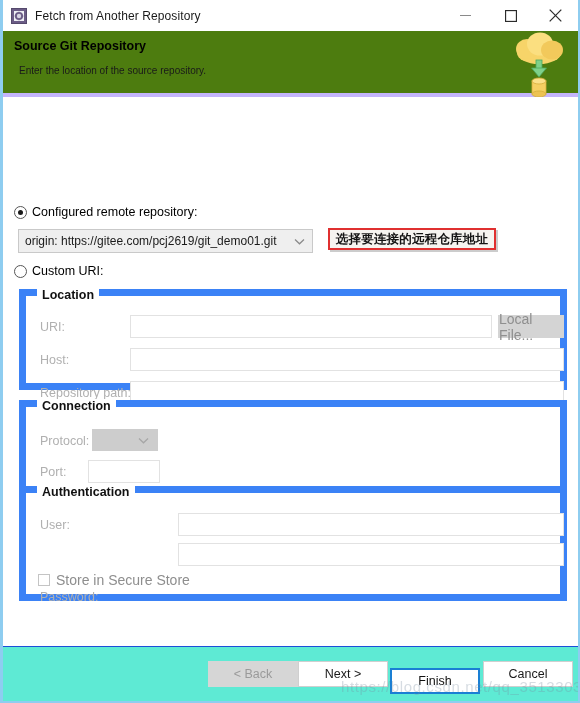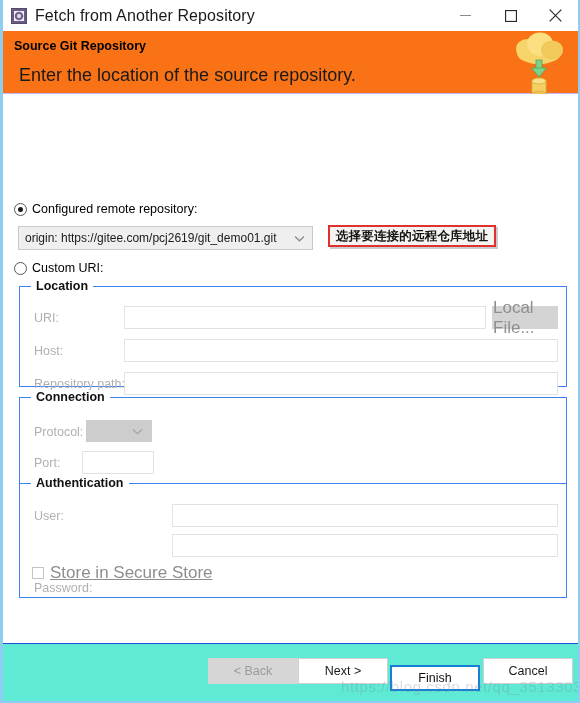--- a/index.html
+++ b/index.html
@@ -38,21 +38,21 @@
     align-items: center;
   }
   .title-icon {
     width: 16px;
     height: 16px;
     margin-left: 8px;
     margin-right: 8px;
     flex: none;
   }
   .title-text {
-    font-size: 16px;
+    font-size: 12px;
     color: #1a1a1a;
     letter-spacing: .1px;
     white-space: nowrap;
   }
   .winctrls {
     position: absolute;
     right: 0;
     top: 0;
     height: 31px;
     display: flex;
@@ -64,37 +64,37 @@
     align-items: center;
     justify-content: center;
     background: transparent;
   }
   .winbtn svg { display: block; }
 
   
   .header {
     position: relative;
     height: 62px;
-    background: #f97316;
-    border-bottom: 1px solid #c4b5fd;
+    background: #4d7c0f;
+    border-bottom: 4px solid #c4b5fd;
     padding: 0;
   }
   .header-title {
     position: absolute;
     left: 11px;
     top: 8px;
     font-size: 12.5px;
     font-weight: bold;
     color: #000000;
   }
   .header-sub {
     position: absolute;
     left: 16px;
     top: 34px;
-    font-size: 18px;
+    font-size: 10px;
     color: #1a1a1a;
   }
   .header-graphic {
     position: absolute;
     right: 7px;
     top: -2px;
     width: 64px;
     height: 68px;
   }
 
@@ -180,21 +180,21 @@
     font-weight: bold;
     color: #141414;
     box-shadow: 2px 2px 0 rgba(0,0,0,.20);
     letter-spacing: .2px;
   }
 
   
   .group {
     position: absolute;
     box-sizing: border-box;
-    border: 1px solid #3b82f6;
+    border: 7px solid #3b82f6;
     background: #ffffff;
   }
   .group-title {
     position: absolute;
     top: -8px;
     left: 11px;
     padding: 0 5px;
     background: #ffffff;
     font-size: 12.5px;
     font-weight: bold;
@@ -216,39 +216,38 @@
     background: #ffffff;
   }
   .btn-gray {
     position: absolute;
     box-sizing: border-box;
     background: #d4d4d4;
     border: 1px solid #d4d4d4;
     display: flex;
     align-items: center;
     justify-content: center;
-    font-size: 17px;
+    font-size: 14px;
     color: #8f8f8f;
   }
   .combo-disabled {
     position: absolute;
     box-sizing: border-box;
     background: #cdcdcd;
     border: 1px solid #cdcdcd;
   }
   .combo-disabled .combo-arrow { right: 8px; }
 
   .checkrow {
     position: absolute;
     display: flex;
     align-items: center;
     gap: 6px;
-    font-size: 17px;
+    font-size: 14px;
     color: #8e8e8e;
-    text-decoration: underline;
   }
   .checkbox {
     width: 12px;
     height: 12px;
     box-sizing: border-box;
     border: 1px solid #c4c4c4;
     background: #ffffff;
     flex: none;
   }
 

